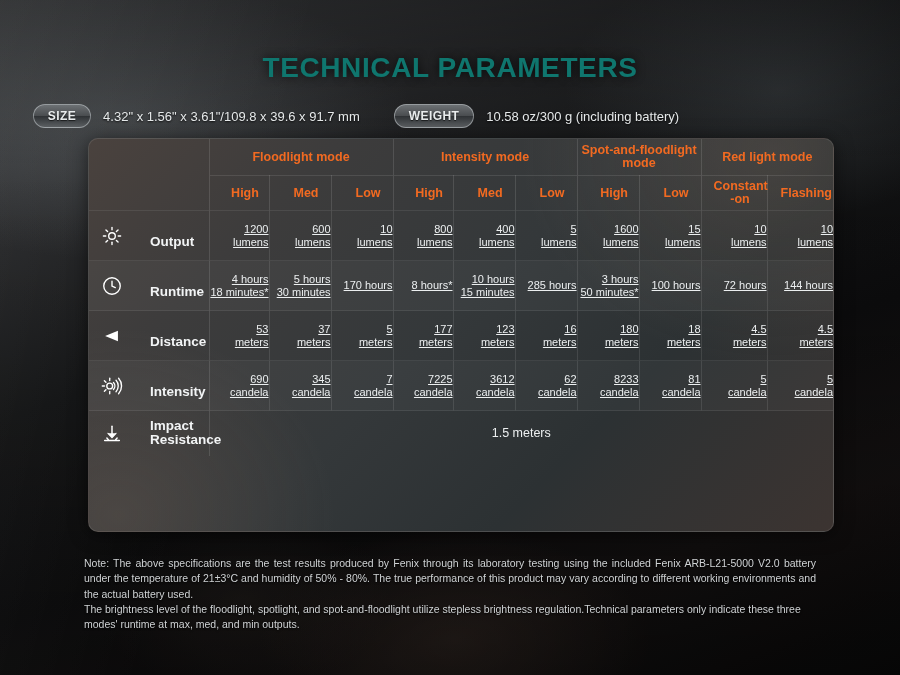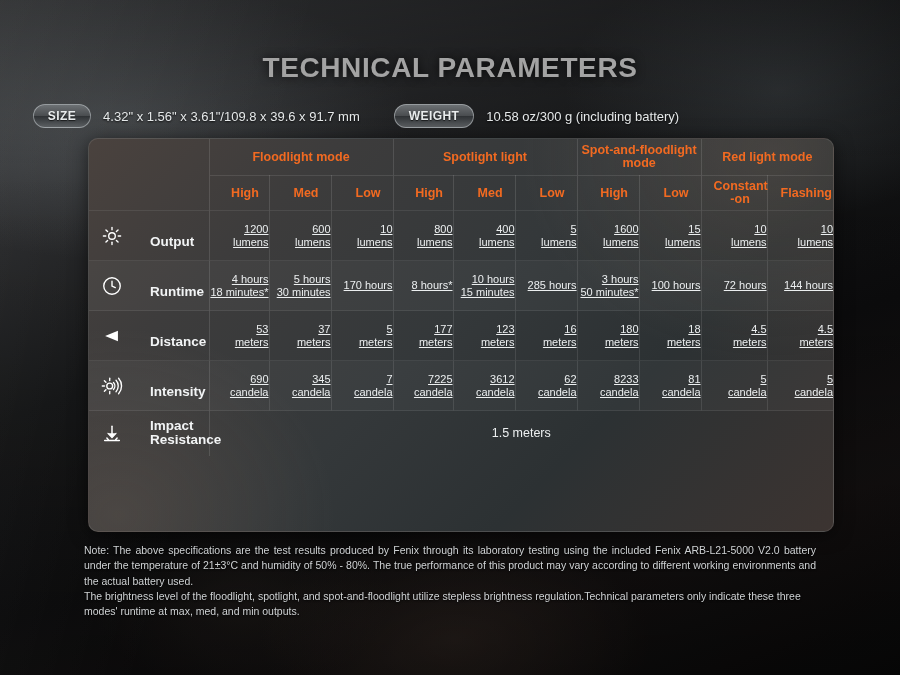--- a/index.html
+++ b/index.html
@@ -38,21 +38,21 @@
   
   #title {
     position: absolute;
     top: 52px;
     left: 0;
     width: 900px;
     text-align: center;
     font-size: 28px;
     font-weight: bold;
     letter-spacing: 0.6px;
-    color: #a3a3a3;
+    color: #0f766e;
     text-shadow: 0 0 10px rgba(0,0,0,0.75);
   }
 
   
   #specs-strip {
     position: absolute;
     top: 103px;
     left: 0;
     width: 712px;
     height: 26px;
@@ -190,21 +190,21 @@
     font-size: 12.5px;
     text-align: center;
     vertical-align: middle;
   }
   .wide-row.alt { background: rgba(255,255,255,0.030); }
 
   
   #notes {
     position: absolute;
     left: 84px;
-    top: 543px;
+    top: 556px;
     width: 732px;
     color: #cfd2d4;
     font-size: 10.5px;
     line-height: 15.3px;
     text-shadow: 0 1px 2px rgba(0,0,0,0.85);
   }
   #notes p { margin: 0; }
   .justified { text-align: justify; }
 </style>
 </head>
@@ -233,21 +233,21 @@
         <col style="width:62px">
       <col style="width:62px">
         <col style="width:62px">
       <col style="width:66px">
         <col style="width:66px">
     </colgroup>
     <thead>
       <tr>
         <th class="corner"></th>
         <th class="hdr-mode" colspan="3">Floodlight mode</th>
-        <th class="hdr-mode" colspan="3">Spotlight light</th>
+        <th class="hdr-mode" colspan="3">Intensity mode</th>
         <th class="hdr-mode" colspan="2">Spot-and-floodlight mode</th>
         <th class="hdr-mode last" colspan="2">Red light mode</th>
       </tr>
       <tr>
         <th class="corner"></th>
         <th class="hdr-sub">High</th>
         <th class="hdr-sub">Med</th>
         <th class="hdr-sub">Low</th>
         <th class="hdr-sub">High</th>
         <th class="hdr-sub">Med</th>

